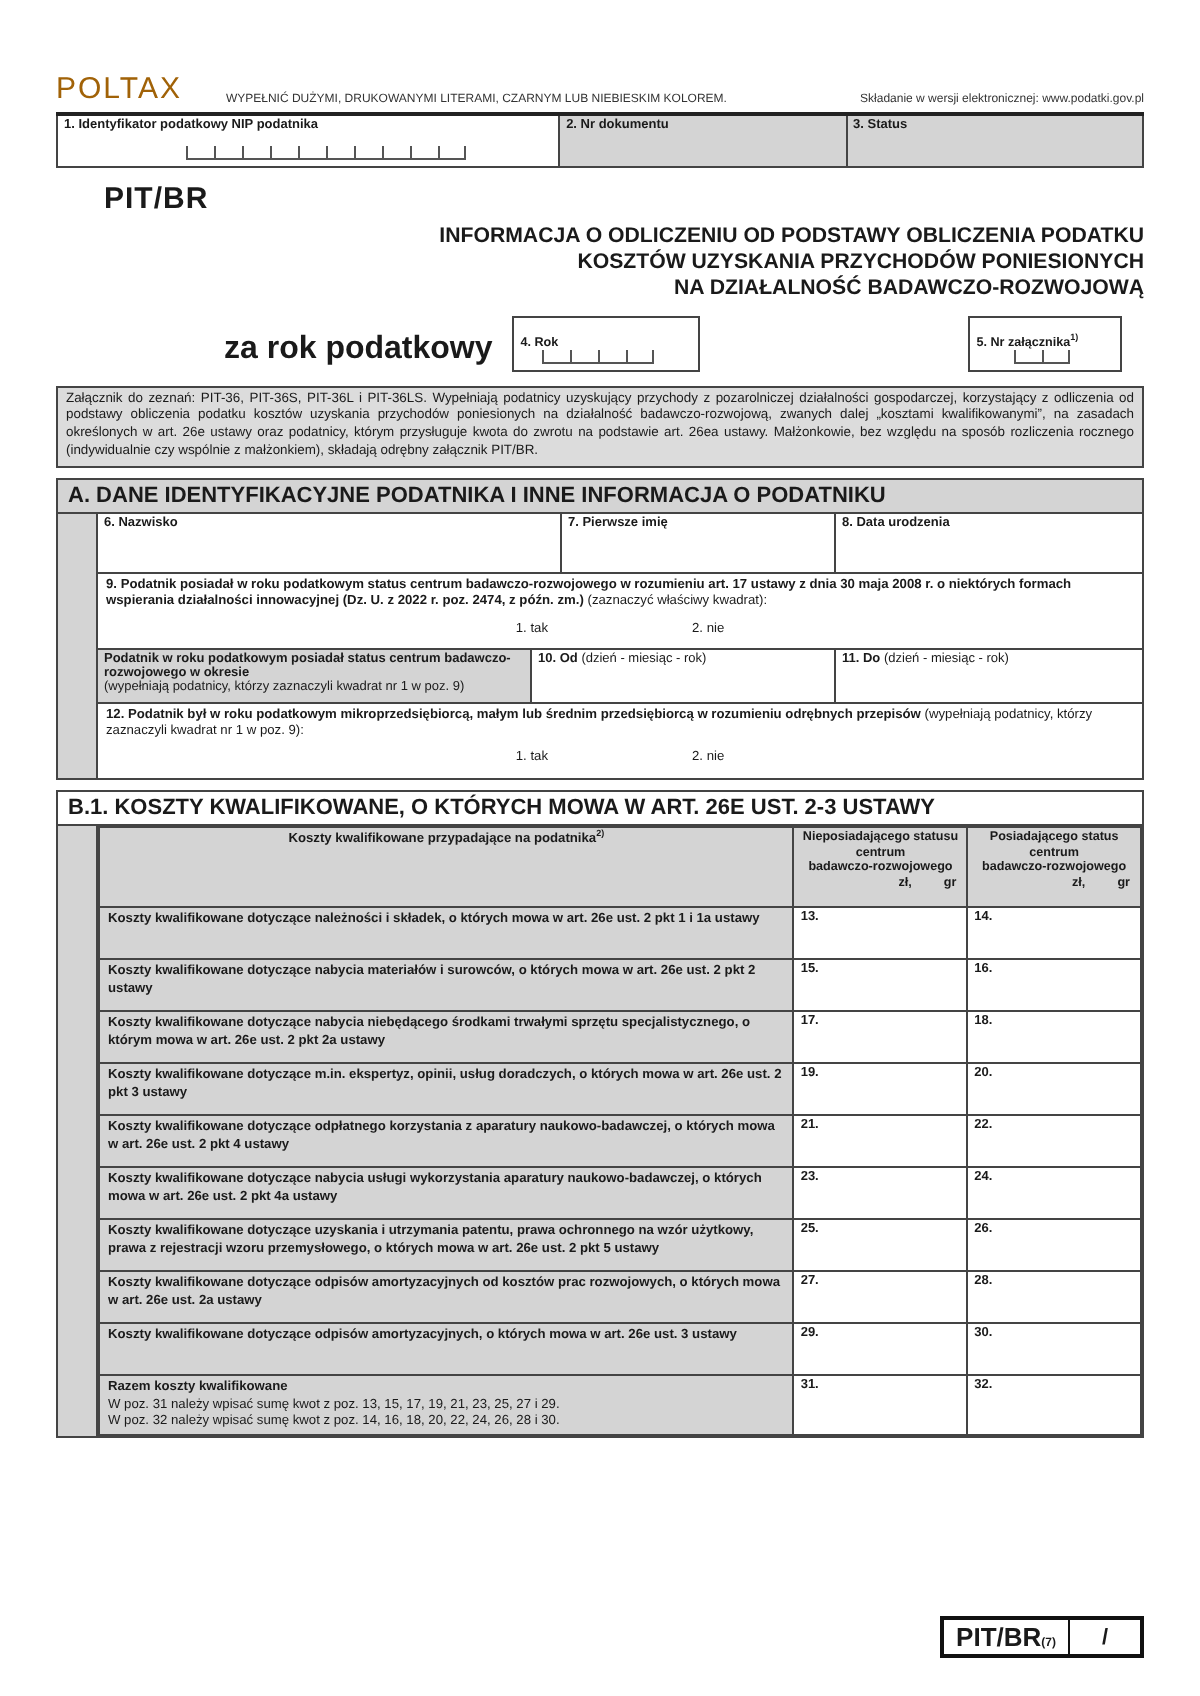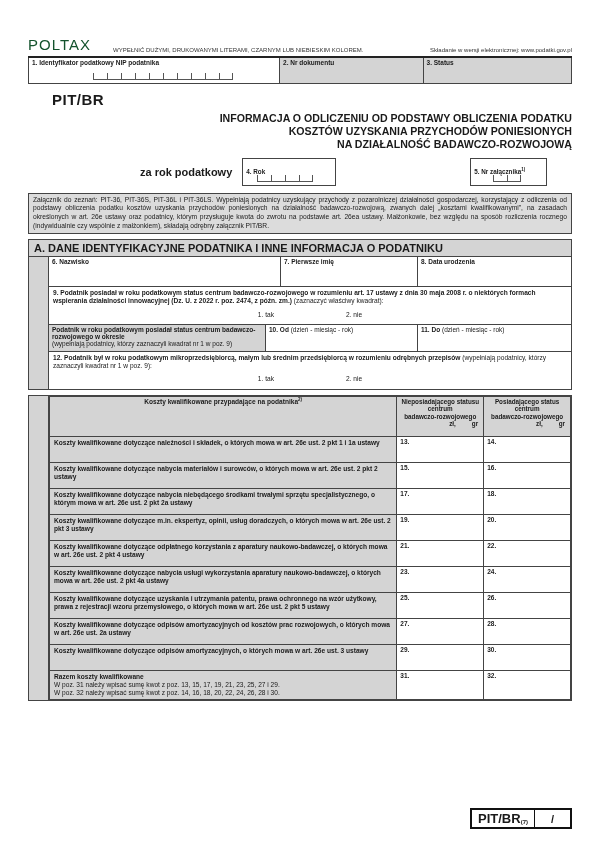--- a/index.html
+++ b/index.html
@@ -2,41 +2,41 @@
 <html><head>
 <meta charset="utf-8">
 <style>
   * { margin:0; padding:0; box-sizing:border-box; }
   html,body { width:600px; height:848px; background:#fff; overflow:hidden; }
   body { font-family:"Liberation Sans", sans-serif; color:#1a1a1a; position:relative; }
   .page { position:absolute; left:28px; top:36px; width:544px; }
 
   
   .topline { display:flex; align-items:flex-end; justify-content:space-between; padding-bottom:3px; border-bottom:2px solid #222; }
-  .brand { font-size:15px; letter-spacing:1px; color:#14532d; }
+  .brand { font-size:15px; letter-spacing:1px; color:#a16207; }
   .instr { font-size:6px; color:#333; flex:1; margin-left:22px; }
   .efile { font-size:6px; color:#333; }
 
   .idrow { display:flex; border:1px solid #444; border-top:none; height:26px; }
   .idcell { border-right:1px solid #444; padding:1px 3px; font-size:6.5px; font-weight:bold; }
   .idcell:last-child { border-right:none; }
   .id1 { width:252px; background:#fff; position:relative; }
   .id2 { width:144px; background:#d4d4d4; }
   .id3 { width:148px; background:#d4d4d4; }
 
   .comb { display:flex; height:7px; }
   .comb span { width:14px; border-left:1px solid #555; border-bottom:1px solid #555; }
   .comb span:last-child { border-right:1px solid #555; }
   .nipcomb { position:absolute; left:64px; bottom:3px; }
 
   .formcode { font-size:15px; font-weight:bold; margin:7px 0 4px 24px; letter-spacing:.5px; }
   .maintitle { text-align:right; font-size:10.6px; font-weight:bold; white-space:pre-line; line-height:1.22; }
 
   .yearrow { display:flex; align-items:flex-start; margin-top:7px; height:30px; }
-  .yearlabel { font-size:11px; font-weight:bold; margin-left:112px; margin-top:8px; }
+  .yearlabel { font-size:16px; font-weight:bold; margin-left:84px; margin-top:8px; }
   .yearbox { width:94px; height:28px; border:1px solid #444; margin-left:10px; padding:1px 3px; position:relative; }
   .smalllabel { font-size:6.3px; font-weight:bold; }
   .sup { font-size:4.5px; vertical-align:super; }
   .yearbox .comb { position:absolute; left:14px; bottom:3px; }
   .attbox { width:77px; height:28px; border:1px solid #444; margin-left:134px; padding:1px 3px; position:relative; }
   .attbox .comb { position:absolute; left:22px; bottom:3px; }
 
   .intro { margin-top:5px; border:1px solid #444; background:#dcdcdc; font-size:6.7px; line-height:1.3; padding:2px 4px; text-align:justify; }
 
   .section { border:1px solid #444; margin-top:5px; }
@@ -175,20 +175,21 @@
               <span class="opt">1. tak</span>
               <span class="opt">2. nie</span>
             </div>
           </div>
         </div>
       </div>
     </div>
   </div>
 
   <div class="section">
+    <div class="sechead" style="background:#fff;">B.1. KOSZTY KWALIFIKOWANE, O KTÓRYCH MOWA W ART. 26E UST. 2-3 USTAWY</div>
     <div class="secbody">
       <div class="strip"></div>
       <div class="fields" style="padding:0;">
         <table class="kk">
           <thead>
             <tr style="height:40px;">
               <th class="deschead">
                 <span>Koszty kwalifikowane przypadające na podatnika</span><span class="sup">2)</span>
               </th>
               <th class="amthead">

